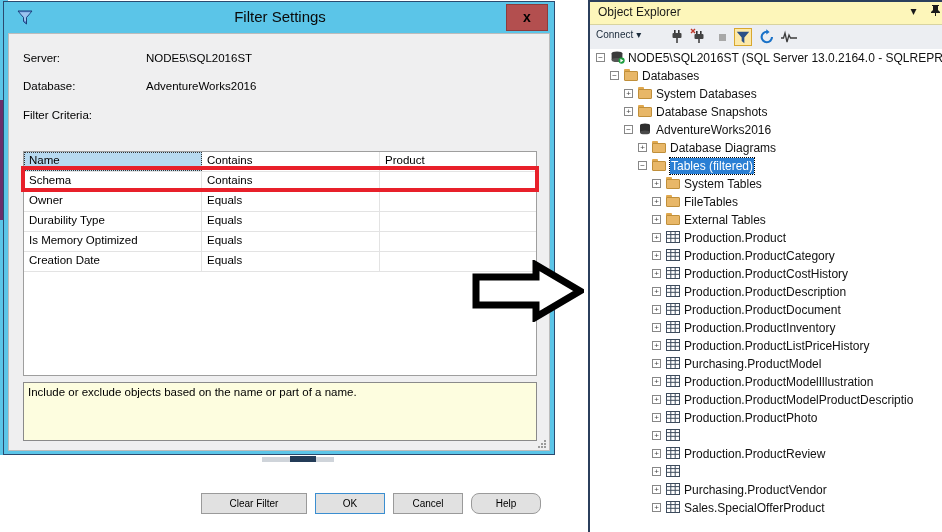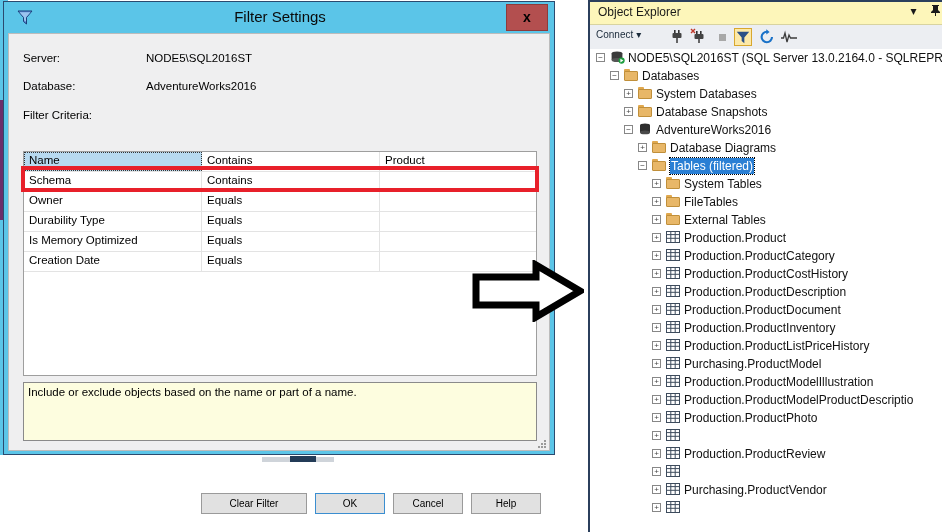--- a/index.html
+++ b/index.html
@@ -73,21 +73,21 @@
   #dlg-buttons{position:absolute;left:0;top:419px;width:542px;height:28px;}
   .dlg-btn{
     position:absolute;top:0;height:21px;background:#e1e1e1;
     border:1px solid #9a9a9a;box-sizing:border-box;
     font-size:10px;text-align:center;line-height:19px;color:#000;cursor:pointer;margin-top:40px;
   }
   .dlg-btn.primary{border:1px solid #3b8ed0;}
   #btn-clear{left:192px;width:106px;}
   #btn-ok{left:306px;width:70px;}
   #btn-cancel{left:384px;width:70px;}
-  #btn-help{left:462px;width:70px;}
+  #btn-help{left:462px;width:70px;border-radius:8px;}
   #dlg-gripper{position:absolute;right:2px;bottom:1px;width:10px;height:10px;}
 
   
   #object-explorer{
     position:absolute;left:588px;top:0;width:382px;height:532px;
     background:#ffffff;border-left:2px solid #2b3f5c;border-top:2px solid #2b3f5c;
     box-sizing:border-box;overflow:hidden;
   }
   #oe-header{
     position:relative;height:22px;background:#fdf6ba;border-bottom:1px solid #d8d3a0;
@@ -551,20 +551,21 @@
       </div>
       <div class="tnode">
         <div class="texp" style="left: 62px;">+</div>
         <div class="ticon" style="left: 76px;"><svg width="14" height="12" viewBox="0 0 14 12">
             <rect x="0.5" y="0.5" width="13" height="11" fill="#fff" stroke="#3d4b5c"></rect>
             <line x1="0.5" y1="3.6" x2="13.5" y2="3.6" stroke="#3d4b5c"></line>
             <line x1="0.5" y1="7.3" x2="13.5" y2="7.3" stroke="#3d4b5c"></line>
             <line x1="4.8" y1="0.5" x2="4.8" y2="11.5" stroke="#3d4b5c"></line>
             <line x1="9.2" y1="0.5" x2="9.2" y2="11.5" stroke="#3d4b5c"></line>
           </svg></div>
+        <div class="tlabel" style="left: 94px;">Sales.SpecialOfferProduct</div>
       </div>
     </div>
 
   <div id="oe-scroll">
     <div id="oe-scroll-up">
       <svg width="15" height="15" viewBox="0 0 15 15">
           <polygon points="7.5,4 11,10 4,10" fill="#7d7d7d"></polygon>
         </svg>
     </div>
     <div id="oe-scroll-thumb"></div>

